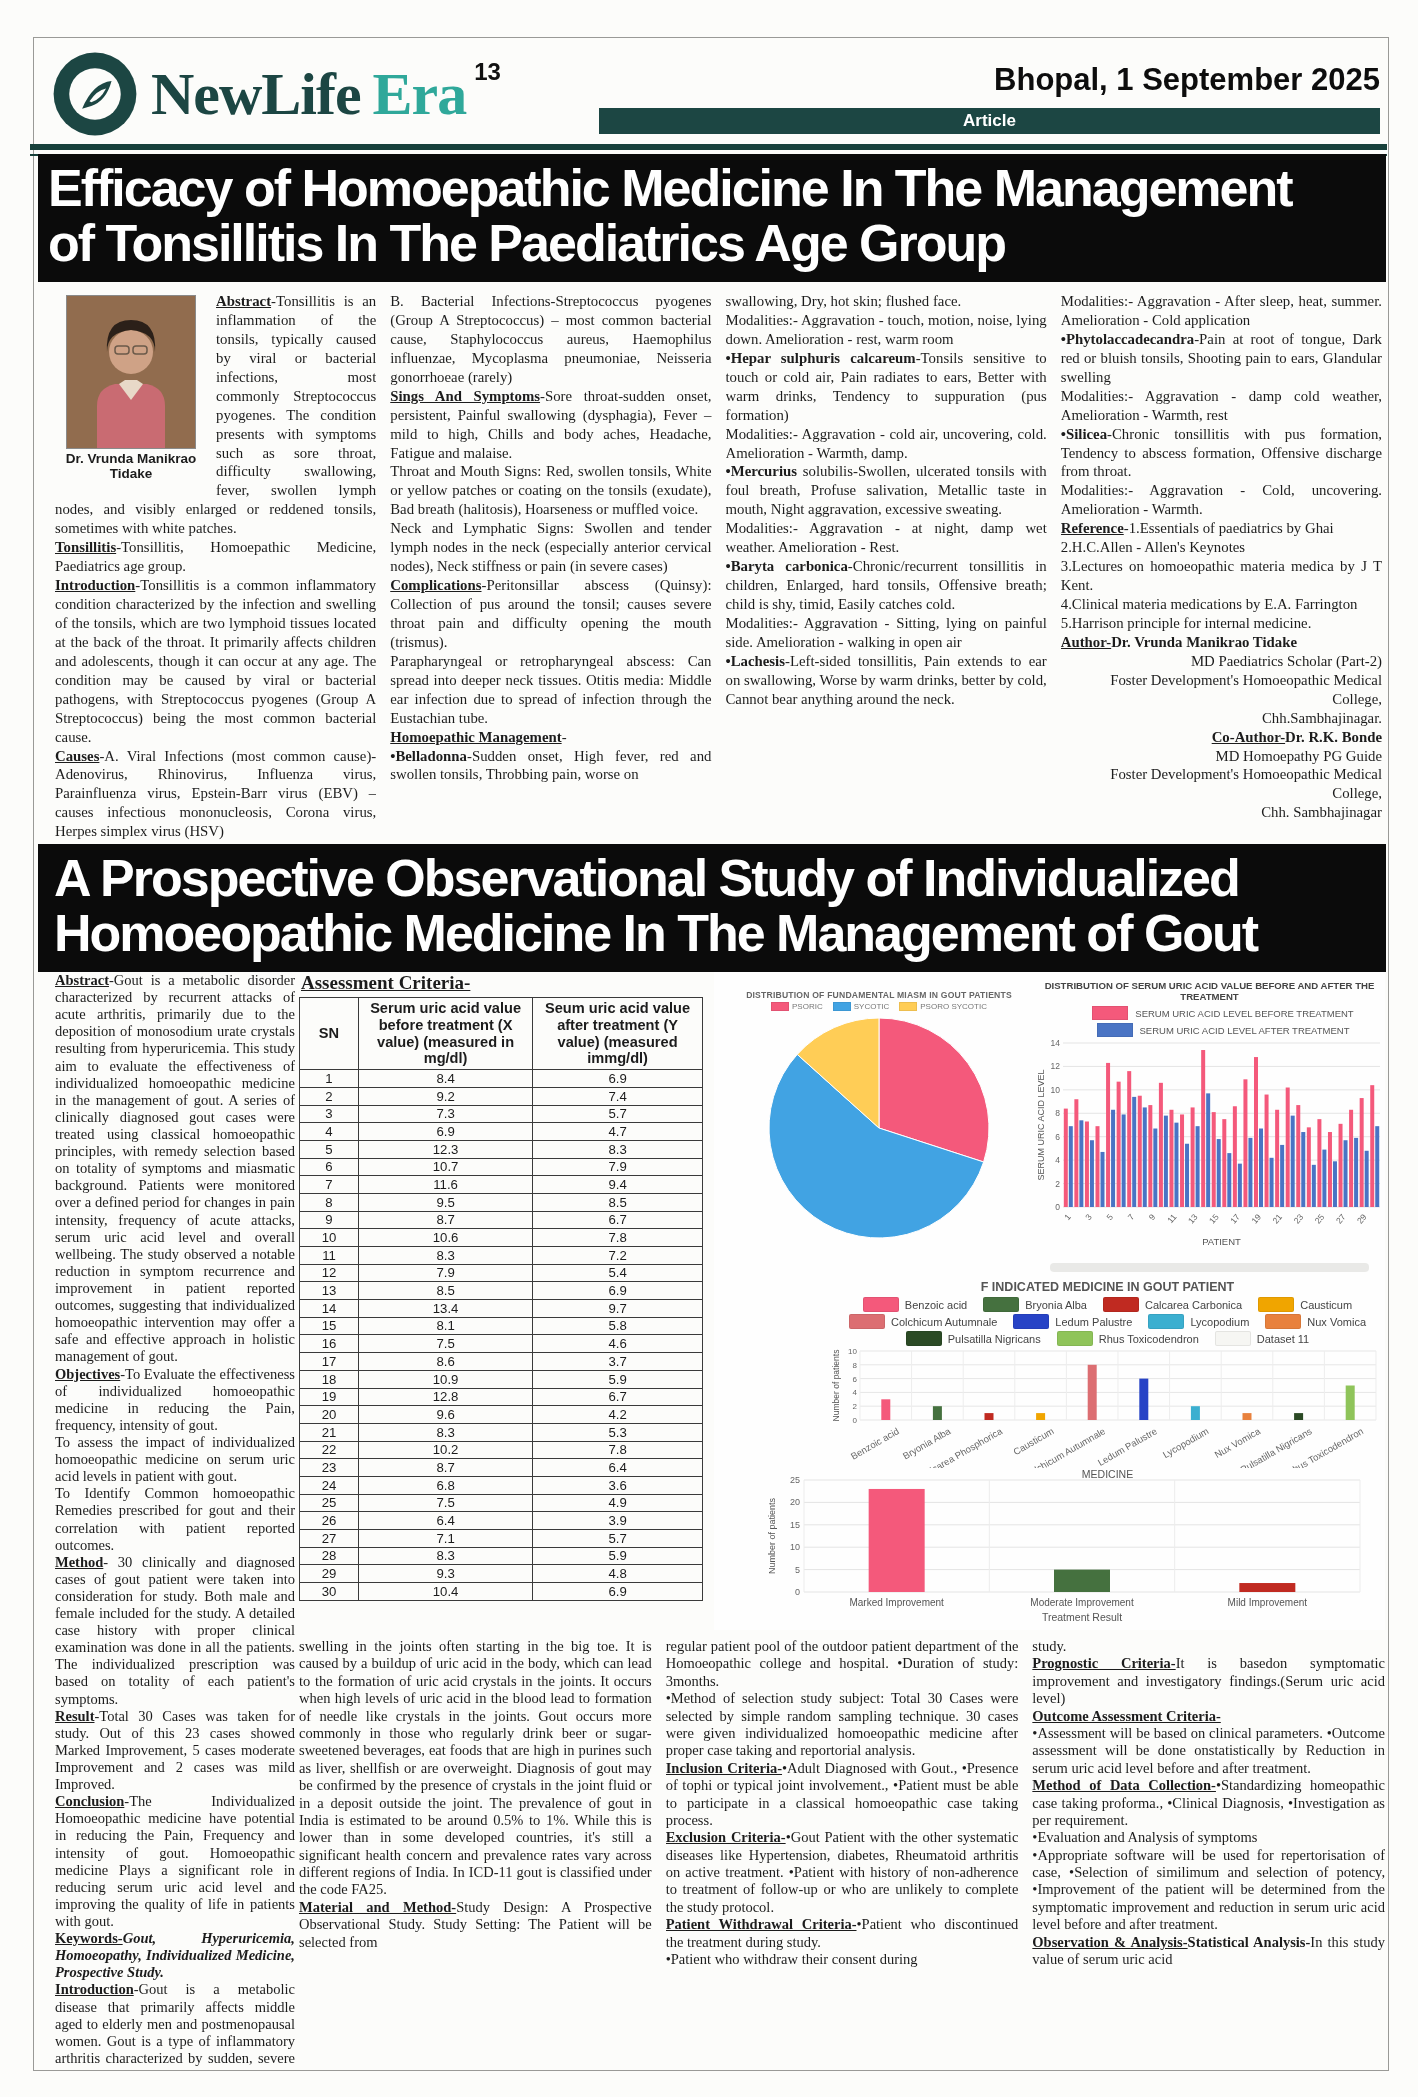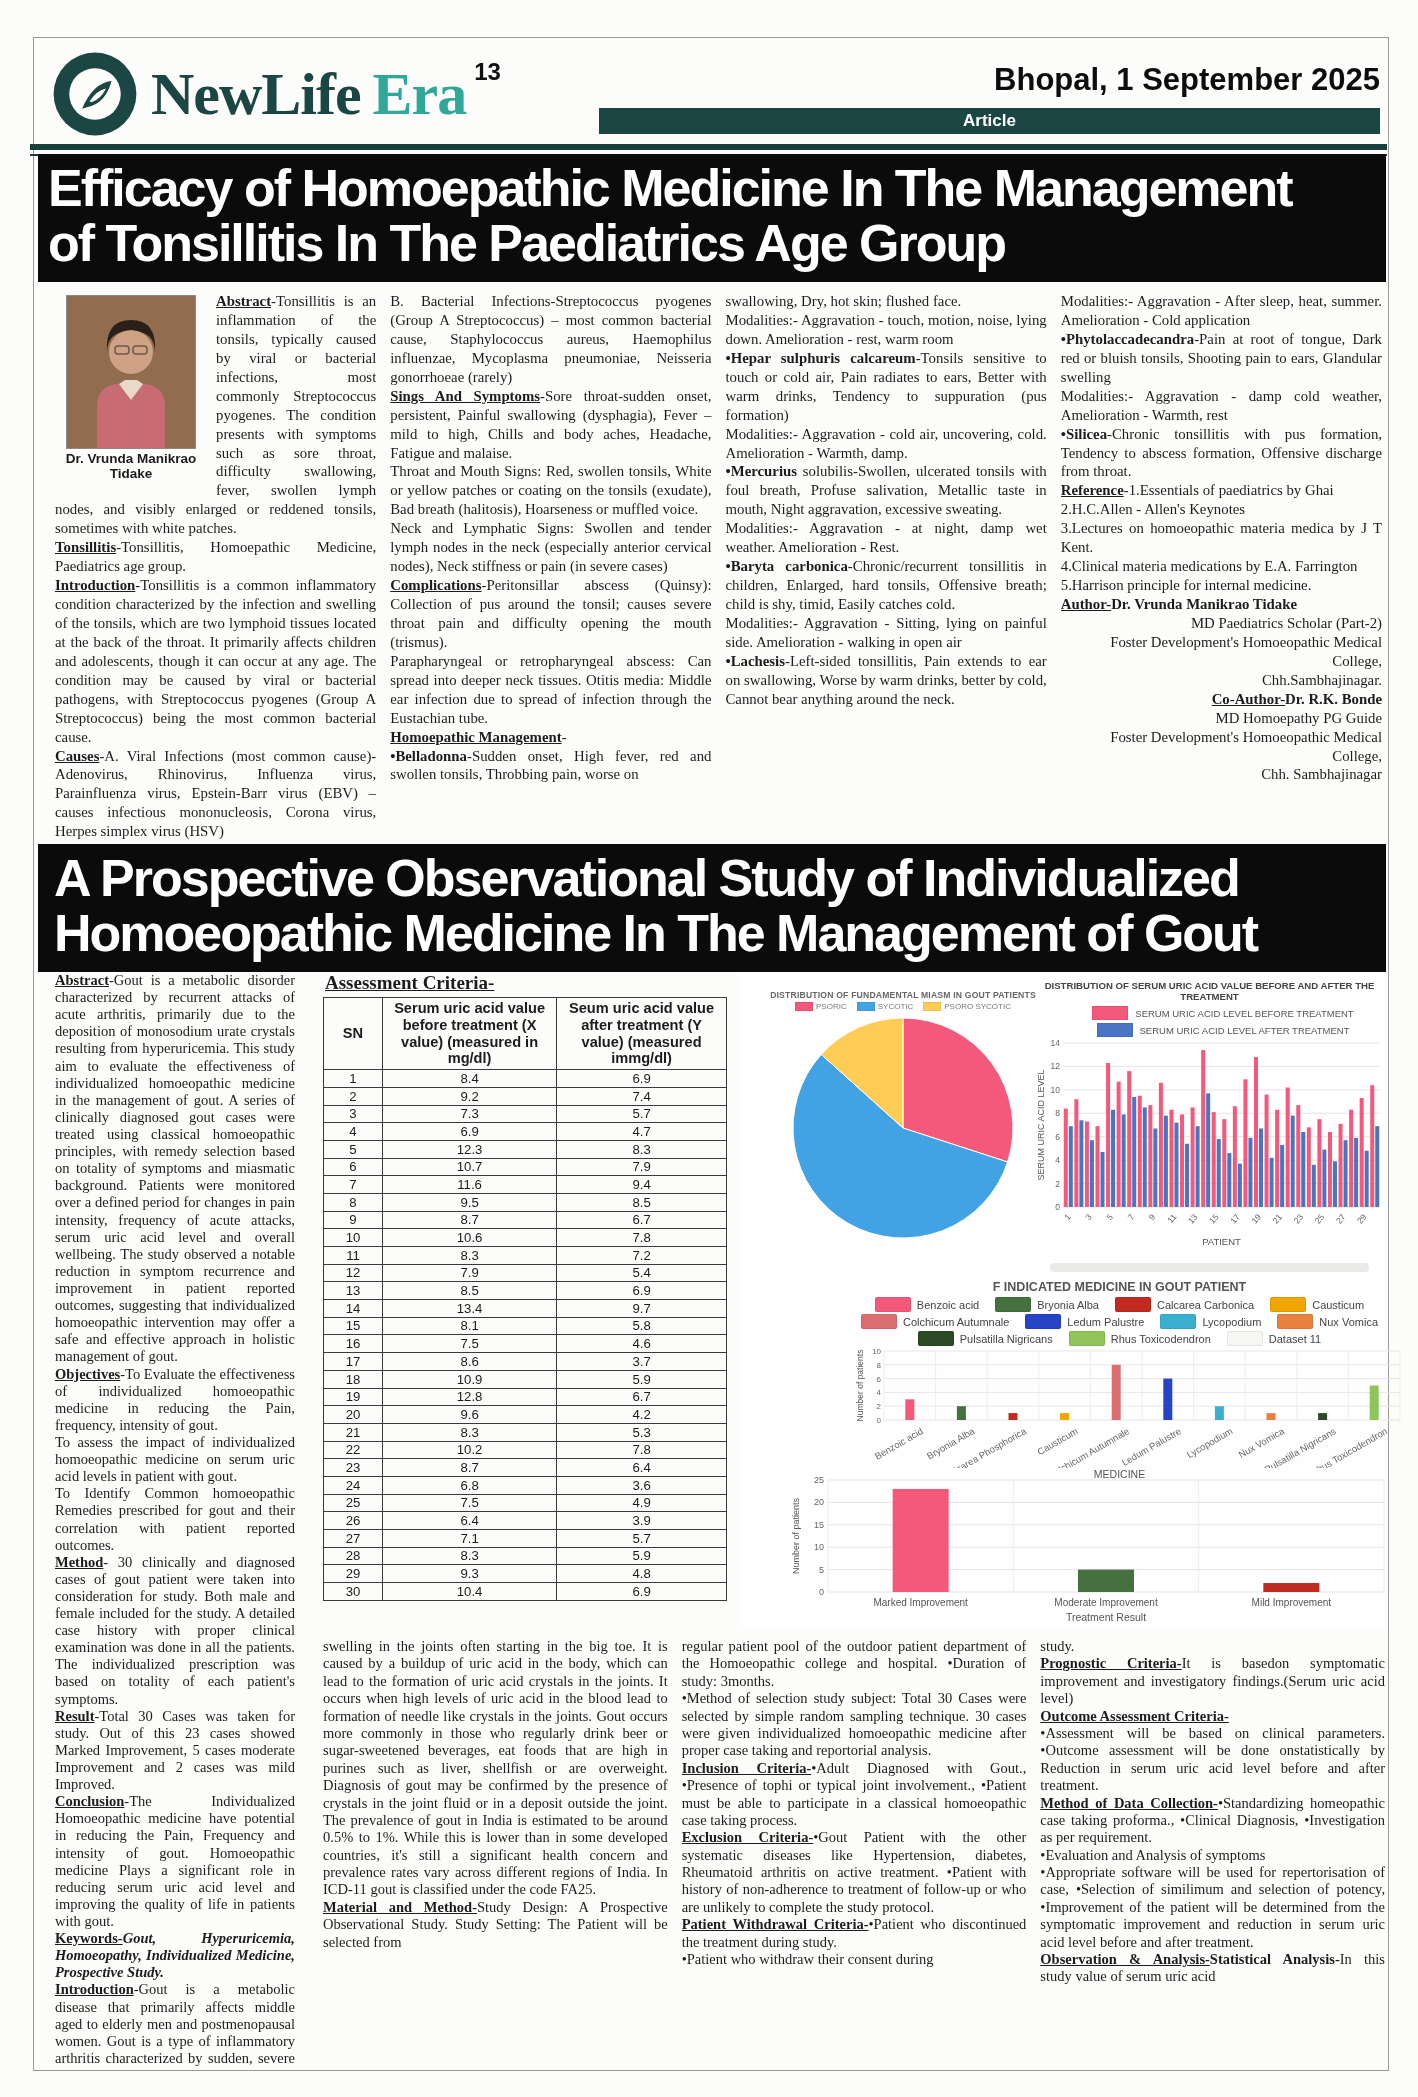--- a/index.html
+++ b/index.html
@@ -35,21 +35,21 @@
   .lead-i{font-weight:bold;font-style:italic;}
 
   .a1-body{position:absolute;left:55px;right:36px;top:292px;height:550px;display:flex;gap:14px;}
   .a1-body .ncol{flex:1;font-size:14.8px;line-height:1.28;}
 
   .photo-wrap{float:left;width:152px;margin:3px 9px 2px 0;text-align:center;
               font-family:"Liberation Sans",sans-serif;font-weight:bold;font-size:13.5px;line-height:1.12;}
   .photo-svg{width:128px;height:152px;display:block;margin:0 auto 2px;border:1px solid #8a8a8a;background:#8a6648;}
 
   
-  .a2-body{position:absolute;left:55px;right:33px;top:972px;height:1096px;display:flex;gap:28px;}
+  .a2-body{position:absolute;left:55px;right:33px;top:972px;height:1096px;display:flex;gap:4px;}
   .a2-left{width:240px;font-size:14.5px;line-height:1.18;}
   .a2-right{flex:1;display:flex;flex-direction:column;}
   .a2-top{display:flex;height:658px;}
   .a2-table-zone{width:415px;}
   .assess-heading{font-weight:bold;text-decoration:underline;font-size:19px;margin:0 0 3px 2px;}
   table.assess{border-collapse:collapse;width:404px;font-family:"Liberation Sans",sans-serif;}
   table.assess th,table.assess td{border:1.4px solid #3a3a3a;text-align:center;}
   table.assess th{font-size:14.6px;font-weight:bold;padding:2px 4px;line-height:1.15;}
   table.assess td{font-size:13.2px;height:16.7px;line-height:1;padding:0 3px;}
   table.assess .sn-col{width:50px;}
@@ -153,20 +153,21 @@
         <p class="para">Modalities:- Aggravation - at night, damp wet weather. Amelioration - Rest.</p>
         <p class="para"><span class="lead-b">•Baryta carbonica</span>-Chronic/recurrent tonsillitis in children, Enlarged, hard tonsils, Offensive breath; child is shy, timid, Easily catches cold.</p>
         <p class="para">Modalities:- Aggravation - Sitting, lying on painful side. Amelioration - walking in open air</p>
         <p class="para"><span class="lead-b">•Lachesis</span>-Left-sided tonsillitis, Pain extends to ear on swallowing, Worse by warm drinks, better by cold, Cannot bear anything around the neck.</p>
       </div>
     <div class="ncol">
         <p class="para">Modalities:- Aggravation - After sleep, heat, summer. Amelioration - Cold application</p>
         <p class="para"><span class="lead-b">•Phytolaccadecandra</span>-Pain at root of tongue, Dark red or bluish tonsils, Shooting pain to ears, Glandular swelling</p>
         <p class="para">Modalities:- Aggravation - damp cold weather, Amelioration - Warmth, rest</p>
         <p class="para"><span class="lead-b">•Silicea</span>-Chronic tonsillitis with pus formation, Tendency to abscess formation, Offensive discharge from throat.</p>
+        <p class="para">Modalities:- Aggravation - Cold, uncovering. Amelioration - Warmth.</p>
         <p class="para"><span class="lead-u">Reference</span>-1.Essentials of paediatrics by Ghai</p>
         <p class="para">2.H.C.Allen - Allen's Keynotes</p>
         <p class="para">3.Lectures on homoeopathic materia medica by J T Kent.</p>
         <p class="para">4.Clinical materia medications by E.A. Farrington</p>
         <p class="para">5.Harrison principle for internal medicine.</p>
         <p class="para" style="text-align: left;"><span class="lead-u">Author-</span><span class="lead-b">Dr. Vrunda Manikrao Tidake</span></p>
         <p class="para" style="text-align: right;">MD Paediatrics Scholar (Part-2)</p>
         <p class="para" style="text-align: right;">Foster Development's Homoeopathic Medical College,</p>
         <p class="para" style="text-align: right;">Chh.Sambhajinagar.</p>
         <p class="para" style="text-align: right;"><span class="lead-u">Co-Author-</span><span class="lead-b">Dr. R.K. Bonde</span></p>

